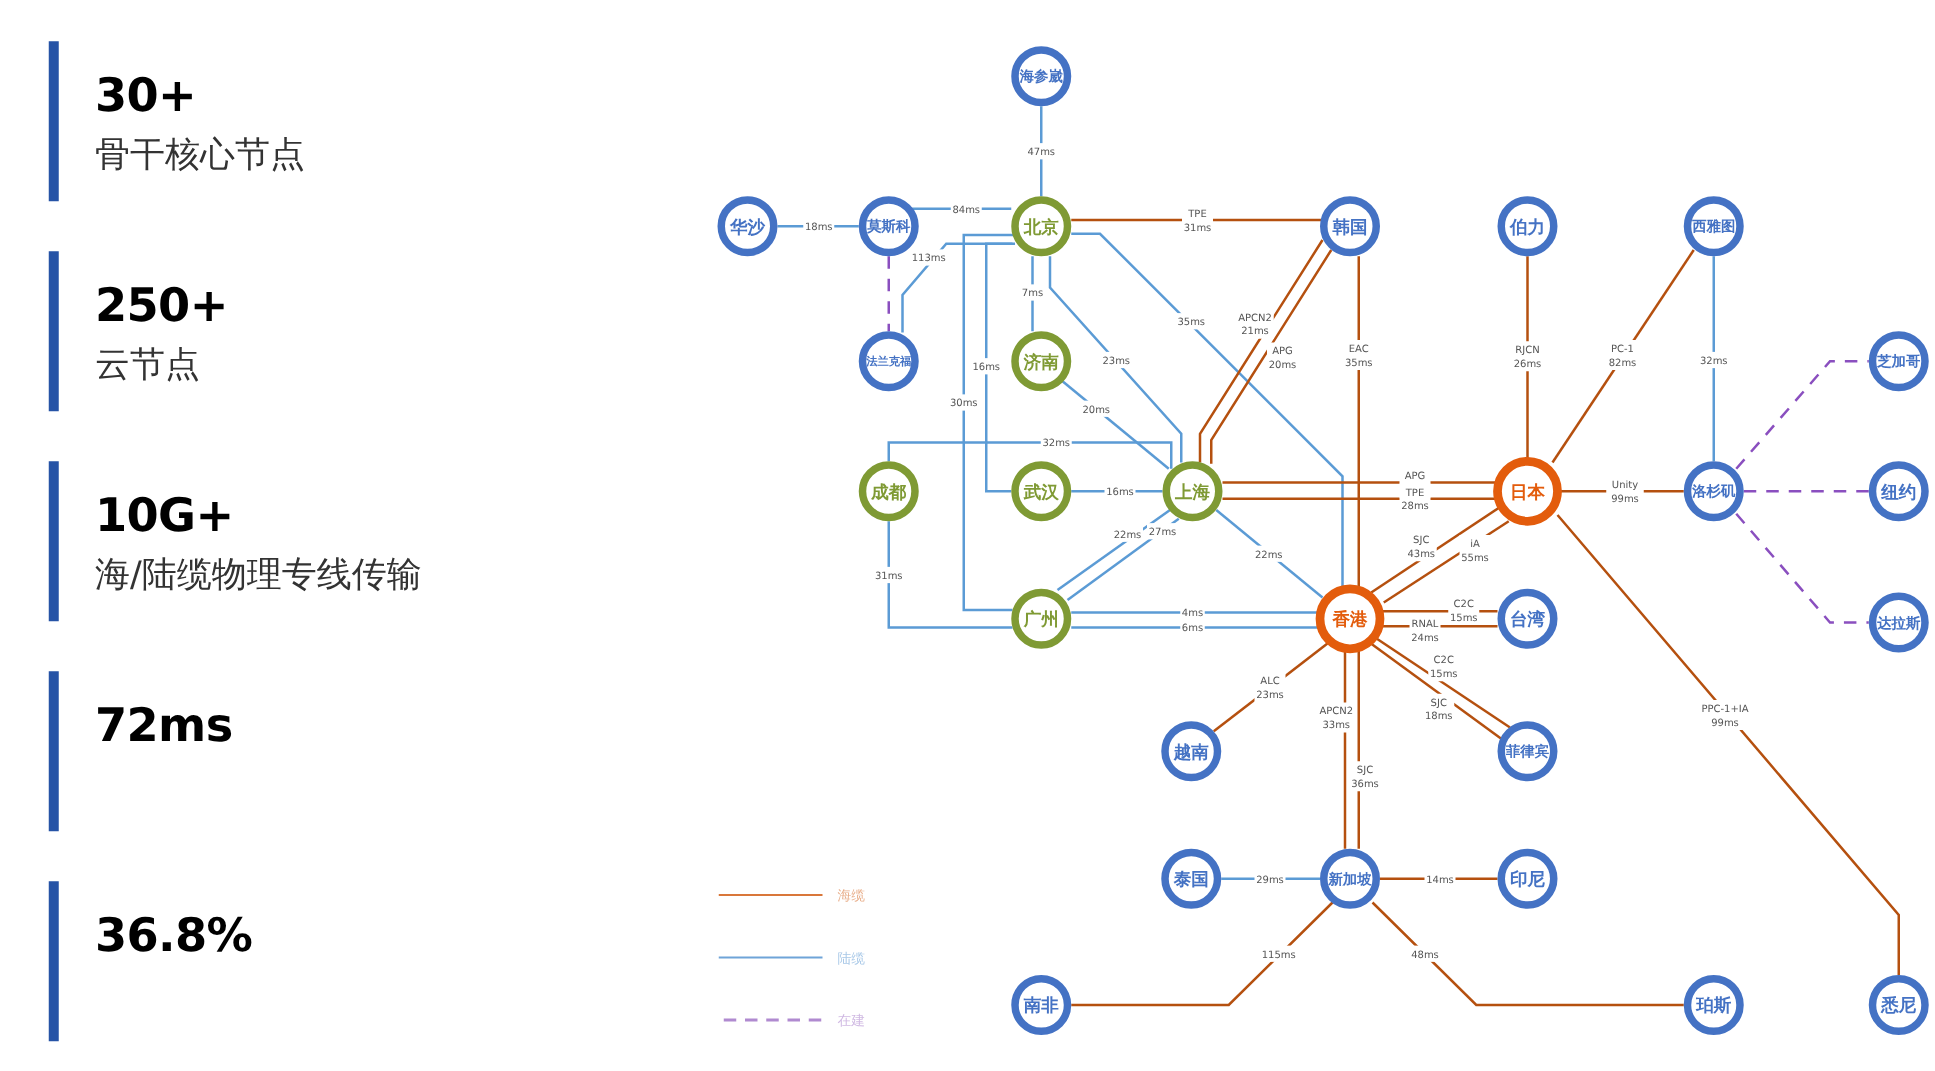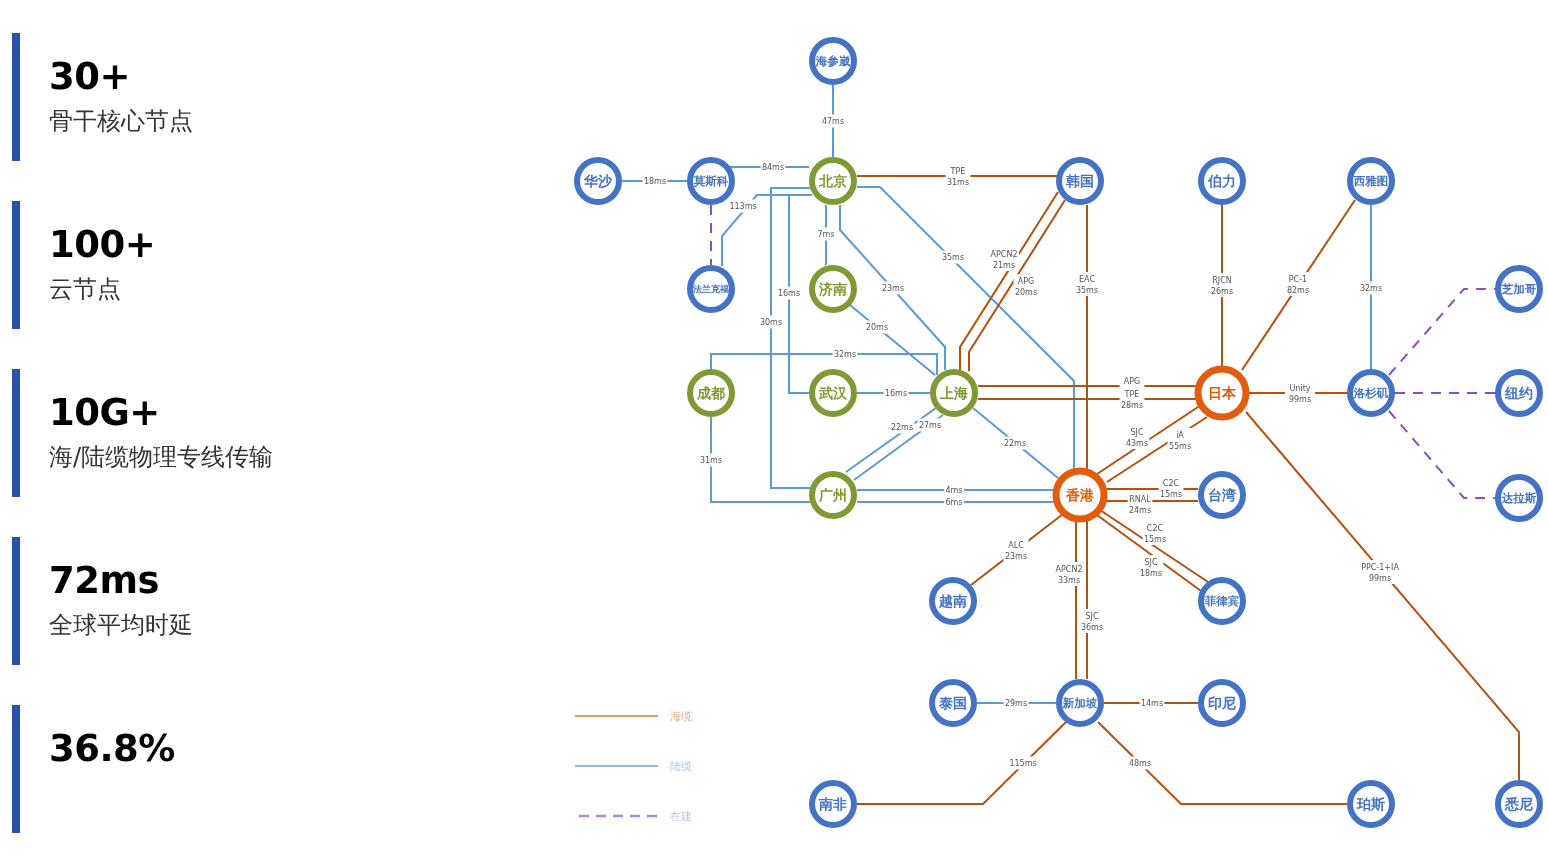--- a/index.html
+++ b/index.html
@@ -1,52 +1,51 @@
 <!DOCTYPE html>
 <html><head>
 <meta charset="utf-8">
 <style>
   html, body { margin: 0; padding: 0; background: #ffffff; }
   body { width: 1548px; height: 857px; position: relative; overflow: hidden;
          font-family: "DejaVu Sans", "Liberation Sans", sans-serif; }
   .stats { position: absolute; left: 0; top: 0; width: 470px; height: 857px; }
-  .stat { position: absolute; left: 12px; width: 430px; height: 128px; }
+  .stat { position: absolute; left: 39px; width: 430px; height: 128px; }
   .stat .bar { position: absolute; left: 0; top: 0; width: 8px; height: 128px; background: #2653a6; }
   .stat .value { position: absolute; left: 37px; top: 22px; font-size: 37px; font-weight: bold;
                  color: #000; font-family: "DejaVu Sans", sans-serif; letter-spacing: -0.5px; }
-  .stat .label { position: absolute; left: 37px; top: 72px; font-size: 24px; color: #333;
+  .stat .label { position: absolute; left: 37px; top: 72px; font-size: 28px; color: #333;
                  font-family: "DejaVu Sans", sans-serif; white-space: nowrap; }
   #map { position: absolute; left: 0; top: 0; }
   .lat { font-family: "DejaVu Sans", sans-serif; font-size: 8px; fill: #555; }
   .nodetext { font-family: "DejaVu Sans", sans-serif; font-weight: bold; }
   .legend-text { font-family: "DejaVu Sans", sans-serif; font-size: 11px; }
 </style>
 </head>
 <body>
 
 <div class="stats">
   <div class="stat" style="top:33px">
     <div class="bar"></div>
     <div class="value">30+</div>
     <div class="label">骨干核心节点</div>
   </div>
   <div class="stat" style="top:201px">
     <div class="bar"></div>
-    <div class="value">100+</div>
+    <div class="value">250+</div>
     <div class="label">云节点</div>
   </div>
   <div class="stat" style="top:369px">
     <div class="bar"></div>
     <div class="value">10G+</div>
     <div class="label">海/陆缆物理专线传输</div>
   </div>
   <div class="stat" style="top:537px">
     <div class="bar"></div>
     <div class="value">72ms</div>
-    <div class="label">全球平均时延</div>
   </div>
   <div class="stat" style="top:705px">
     <div class="bar"></div>
     <div class="value">36.8%</div>
   </div>
 </div>
 
 <svg id="map" width="1548" height="857">
   <g id="links-layer">
       <polyline points="833,85 833,157" fill="none" stroke="#5b9bd5" stroke-width="2" stroke-dasharray="none"></polyline>

